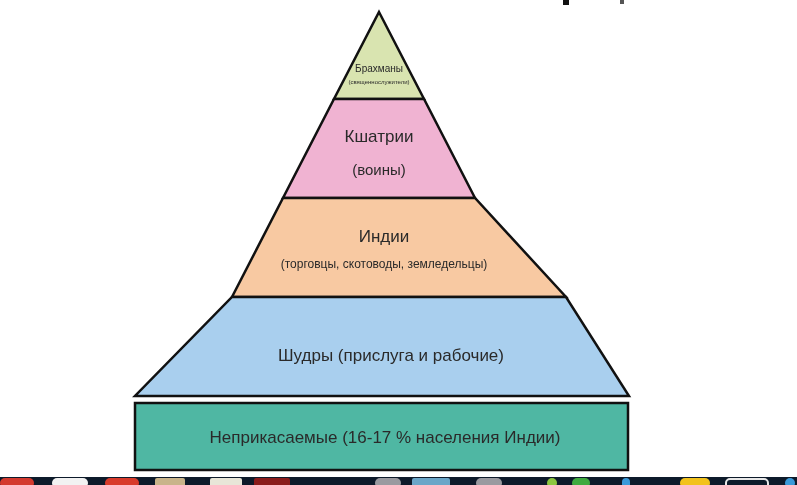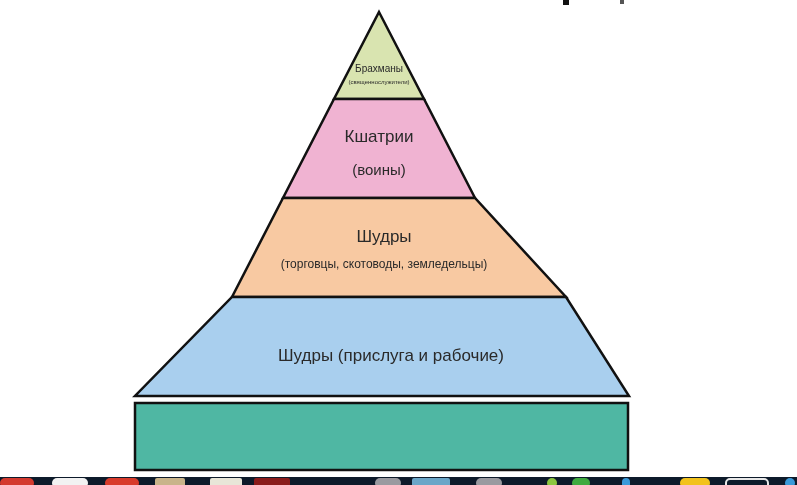--- a/index.html
+++ b/index.html
@@ -26,25 +26,26 @@
     <polygon class="fill3" points="232,297 566,297 629,396 135,396" stroke="#111" stroke-width="2.5" fill="#a9cfee"></polygon>
     <rect class="fillb" x="135" y="403" width="493" height="67" stroke="#111" stroke-width="2.5" fill="#4fb7a3"></rect>
   </svg>
 
   <div class="lbl" style="left:379px;top:63px;font-size:10px;">Брахманы</div>
   <div class="lbl" style="left:379px;top:79px;font-size:6px;">(священнослужители)</div>
 
   <div class="lbl" style="left:379px;top:127px;font-size:17px;">Кшатрии</div>
   <div class="lbl" style="left:379px;top:161px;font-size:15px;">(воины)</div>
 
-  <div class="lbl" style="left:384px;top:227px;font-size:17px;">Шудры</div>
+  <div class="lbl" style="left:384px;top:227px;font-size:17px;">Индии</div>
   <div class="lbl" style="left:384px;top:257px;font-size:12px;">(торговцы, скотоводы, земледельцы)</div>
 
   <div class="lbl" style="left:391px;top:346px;font-size:17px;">Шудры (прислуга и рабочие)</div>
 
+  <div class="lbl" style="left:385px;top:428px;font-size:17px;">Неприкасаемые (16-17 % населения Индии)</div>
 </div>
 
 <div class="dock" style="background: rgb(13, 26, 42);">
   <div class="dock-item" style="left: 0px; width: 34px; background: rgb(212, 58, 47);"></div>
   <div class="dock-item" style="left: 52px; width: 36px; background: rgb(242, 242, 242);"></div>
   <div class="dock-item" style="left: 105px; width: 34px; background: rgb(216, 59, 43);"></div>
   <div class="dock-item" style="left: 155px; width: 30px; border-radius: 2px; background: rgb(201, 180, 138);"></div>
   <div class="dock-item" style="left: 210px; width: 32px; border-radius: 2px; background: rgb(232, 230, 216);"></div>
   <div class="dock-item" style="left: 254px; width: 36px; border-radius: 2px; background: rgb(138, 27, 27);"></div>
   <div class="dock-item" style="left: 375px; width: 26px; background: rgb(154, 154, 160);"></div>

